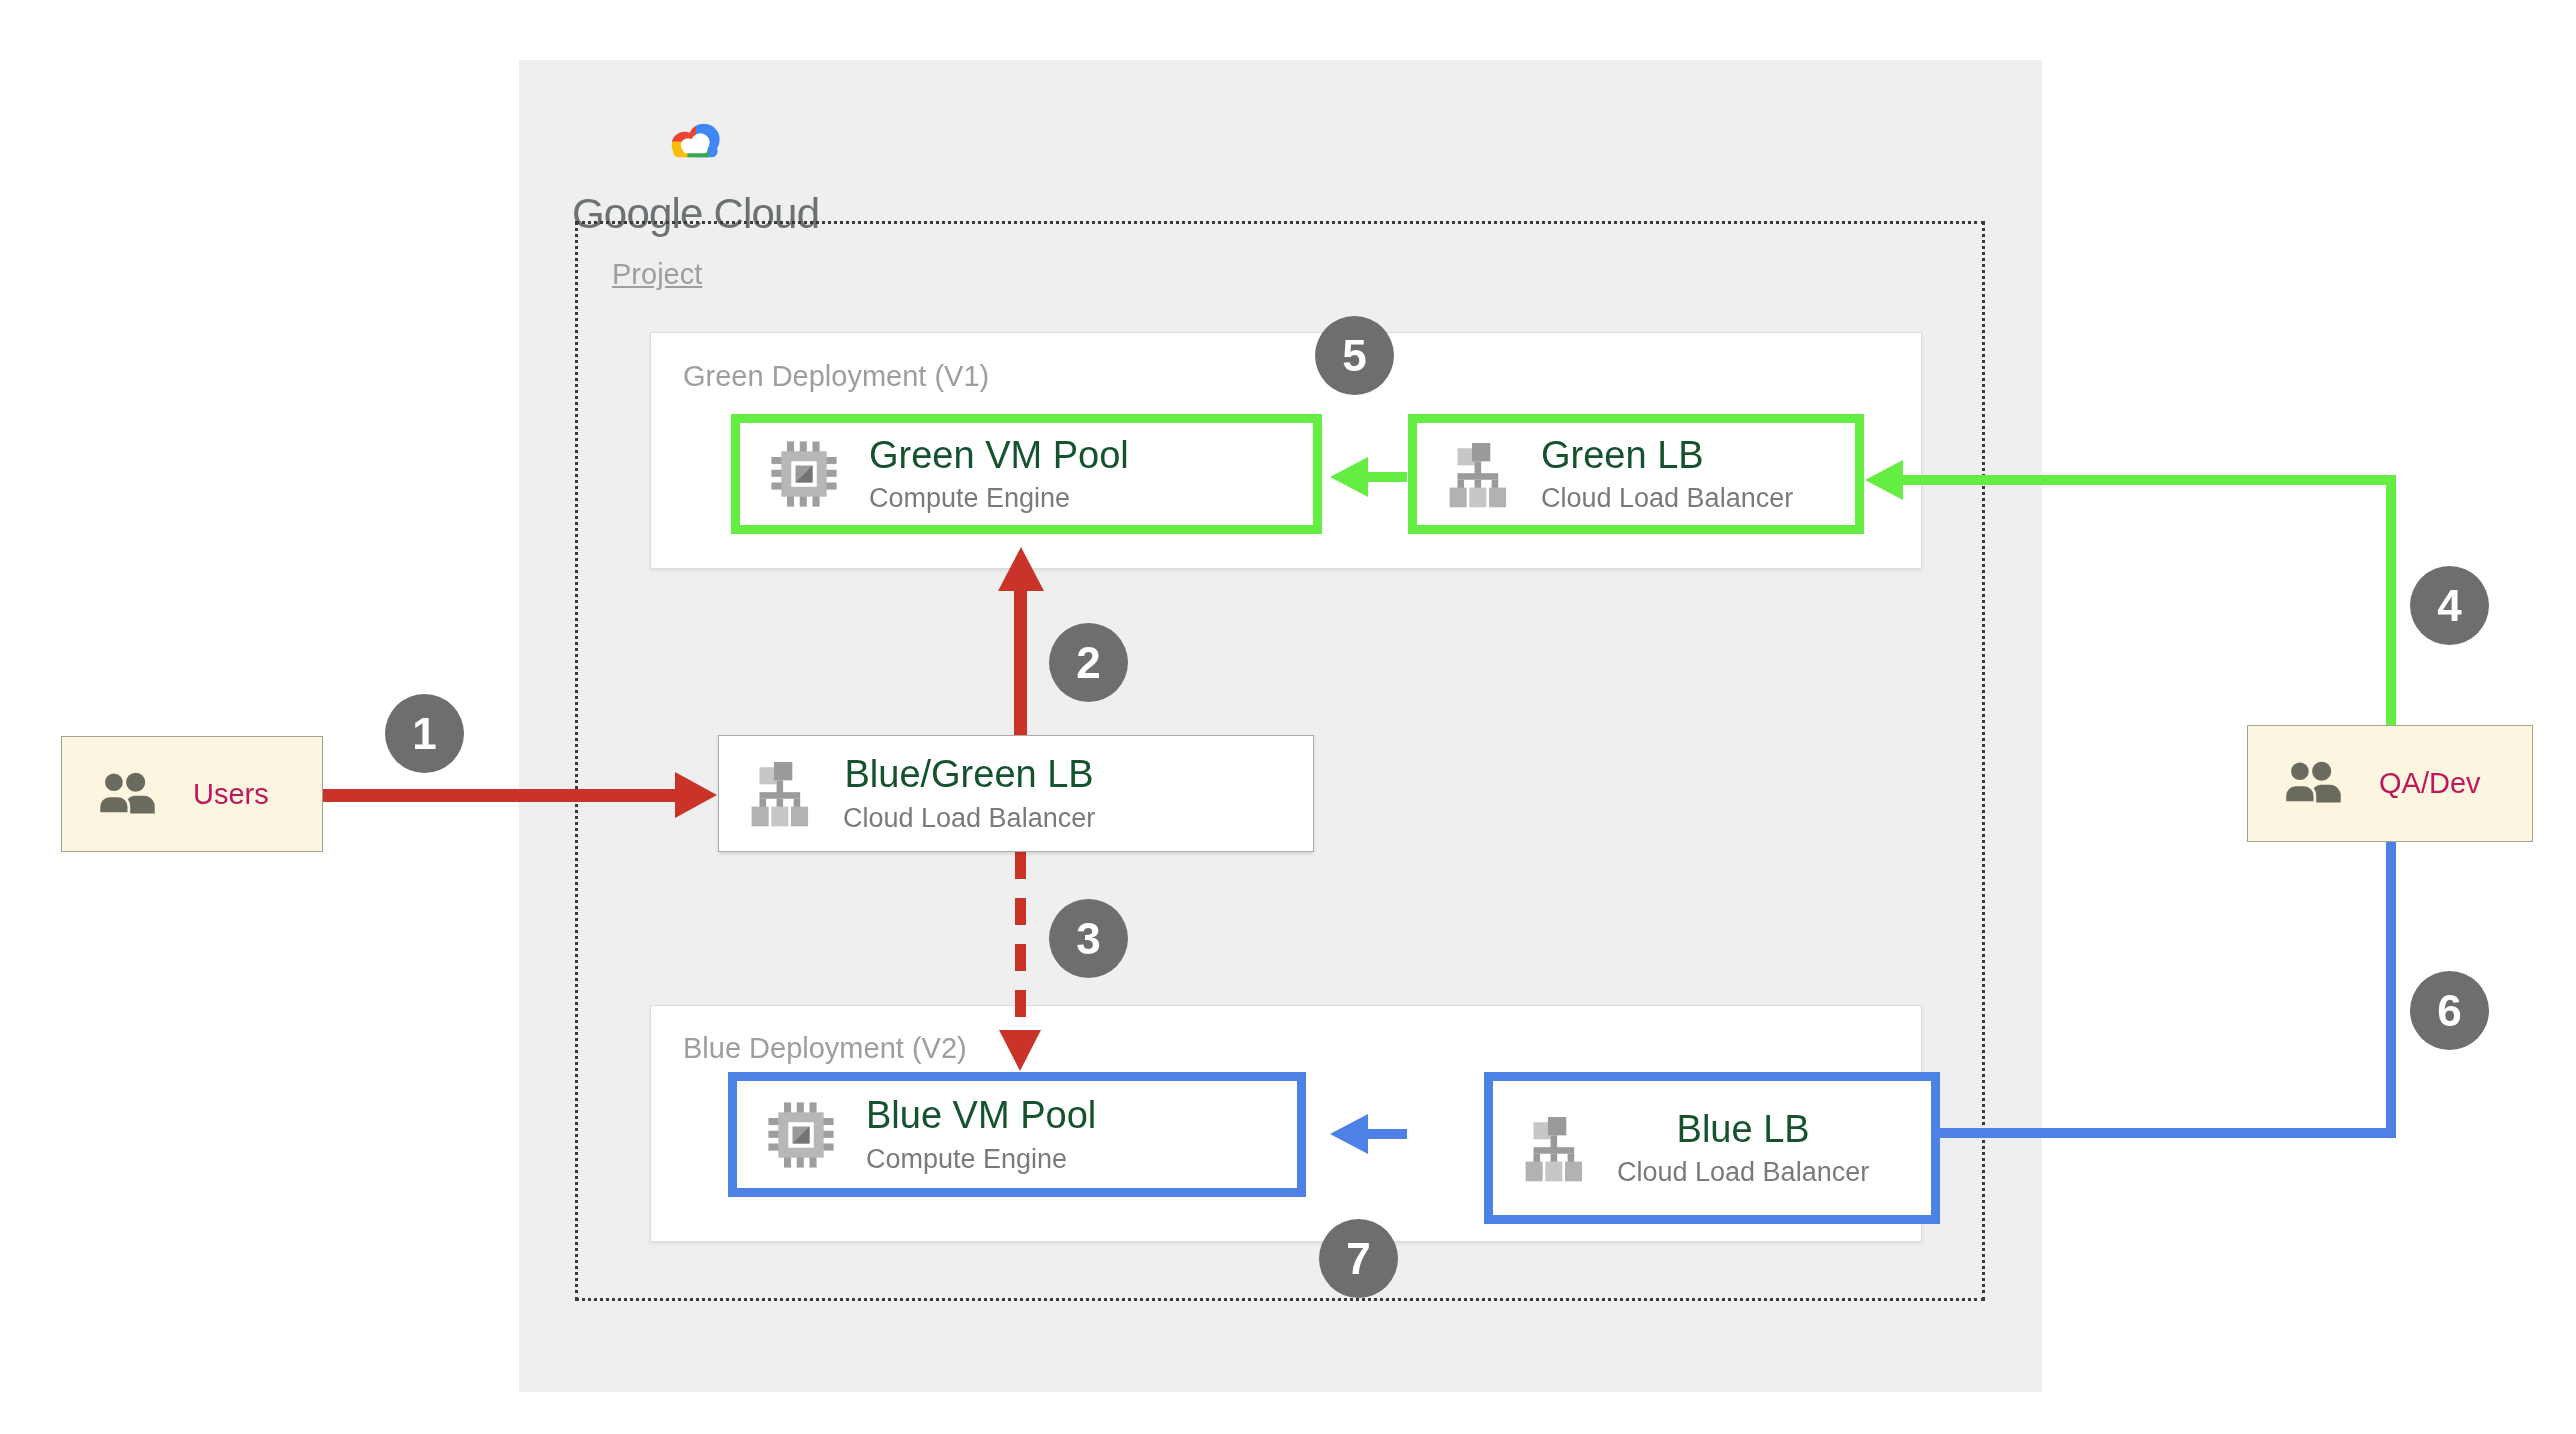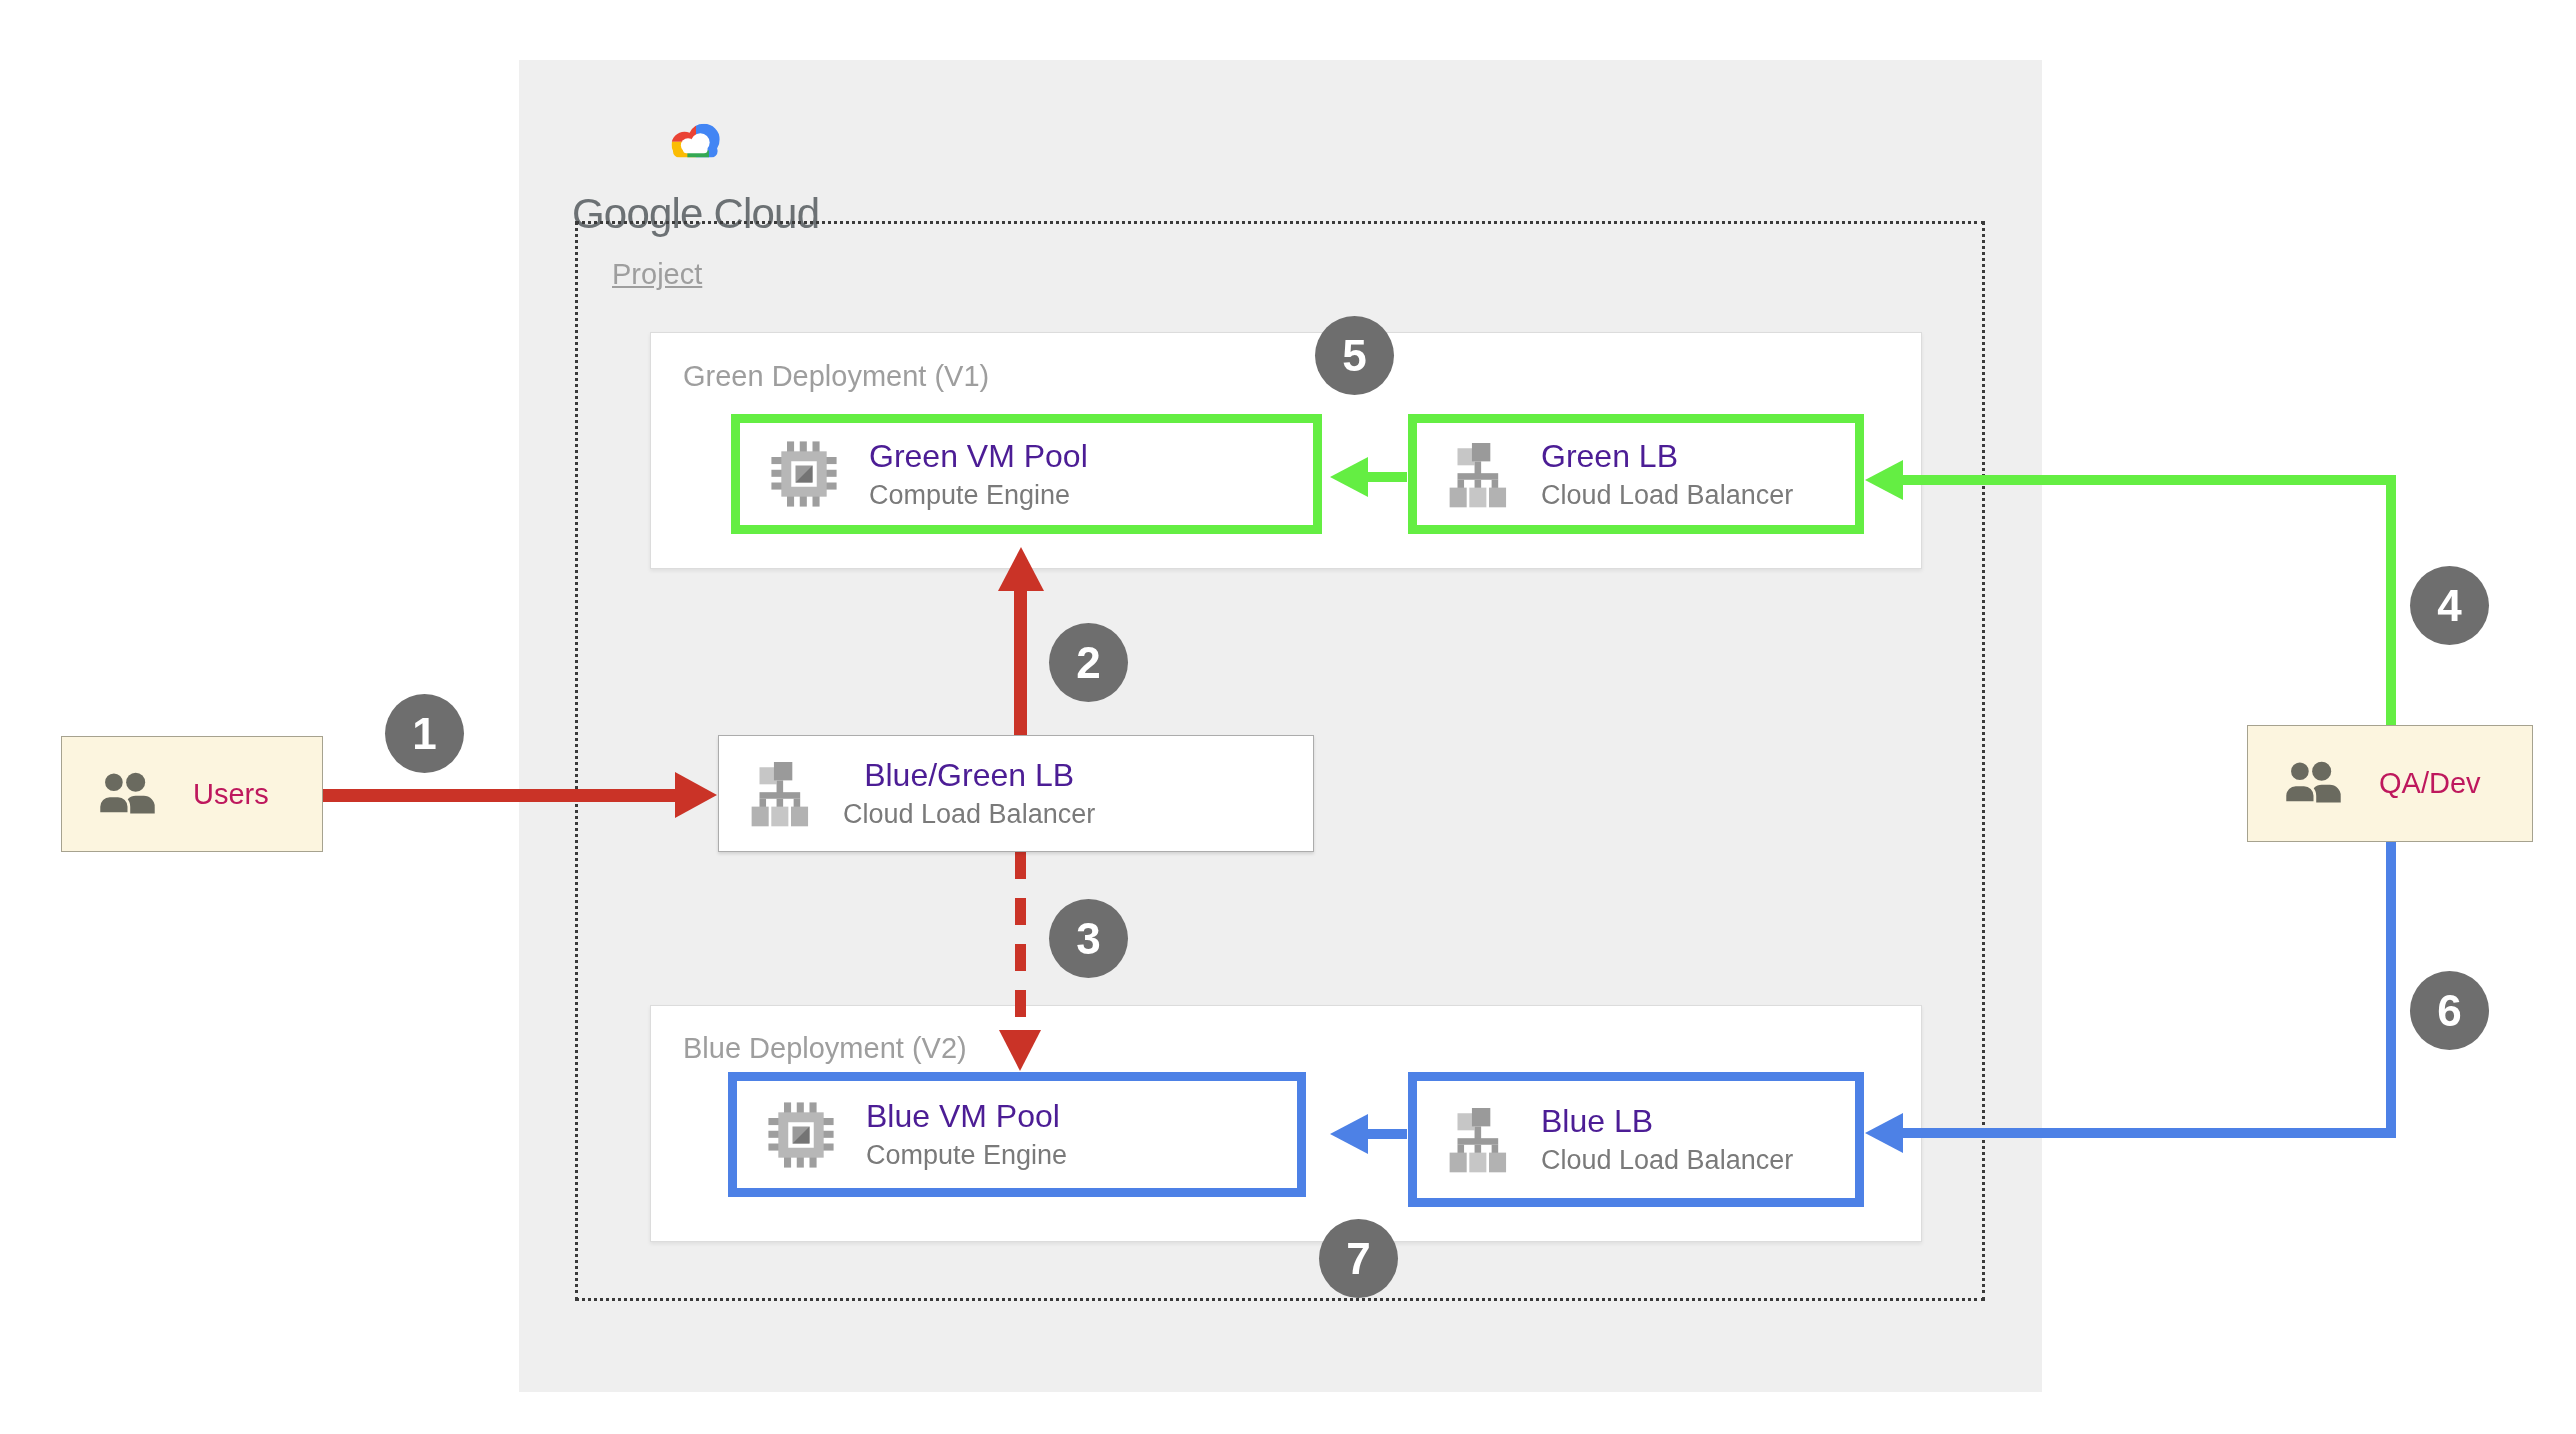--- a/index.html
+++ b/index.html
@@ -21,21 +21,21 @@
   .zone-label { font-size:29px; color:#9E9E9E; }
 
   
   .dep-panel { background:#ffffff; border:1.6px solid #DCDCDC; box-shadow:0 1.6px 3.9px rgba(0,0,0,0.07); }
 
   
   .node { background:#ffffff; display:flex; align-items:center; padding-left:30px; gap:31px; }
   .node.green  { border:9.4px solid #64EE43; }
   .node.blue   { border:9.4px solid #4D81E6; }
   .node.plain  { border:1.6px solid #ACACAC; box-shadow:0 1.6px 3.1px rgba(0,0,0,0.12);text-align:center; }
-  .node-title    { font-size:32px; font-weight:500; color:#4c1d95; line-height:1.25; }
+  .node-title    { font-size:38px; font-weight:500; color:#14532d; line-height:1.25; }
   .node-subtitle { font-size:27px; color:#7A7A7A; line-height:1.25; margin-top:3.1px; }
 
   
   .ext-box { background:#FCF5DF; border:1.6px solid #A6A28F; display:flex; align-items:center; padding-left:35px; gap:35px; }
   .ext-label { font-size:29px; color:#be185d; }
 
   
   .badge { width:79px; height:79px; border-radius:50%; background:#6E6E6E;
            display:flex; align-items:center; justify-content:center;
            color:#ffffff; font-size:44px; font-weight:bold; z-index:40; }
@@ -217,21 +217,21 @@
         <rect x="18" y="18" width="12" height="12" fill="#9A9A9A"></rect>
         <polygon points="18,30 30,30 30,18" fill="#747474"></polygon>
       </svg>
     </span>
     <span>
       <div class="node-title">Blue VM Pool</div>
       <div class="node-subtitle">Compute Engine</div>
     </span>
   </div>
 
-  <div class="abs node blue" style="left:1408px; top:1072px; width:456px; height:135px;">
+  <div class="abs node blue" style="left:1484px; top:1072px; width:456px; height:152px;text-align:center;">
     <span>
       <svg width="63" height="69" viewBox="0 0 48 52">
         <rect x="8" y="6" width="13" height="13" fill="#C6C6C6"></rect>
         <rect x="19" y="2" width="14" height="14" fill="#9A9A9A"></rect>
         <rect x="21" y="16" width="5" height="11" fill="#9A9A9A"></rect>
         <rect x="8" y="25" width="31" height="5" fill="#9A9A9A"></rect>
         <rect x="8" y="30" width="5" height="8" fill="#9A9A9A"></rect>
         <rect x="21" y="30" width="5" height="8" fill="#9A9A9A"></rect>
         <rect x="34" y="30" width="5" height="8" fill="#9A9A9A"></rect>
         <rect x="2" y="36" width="13" height="15" fill="#B2B2B2"></rect>

